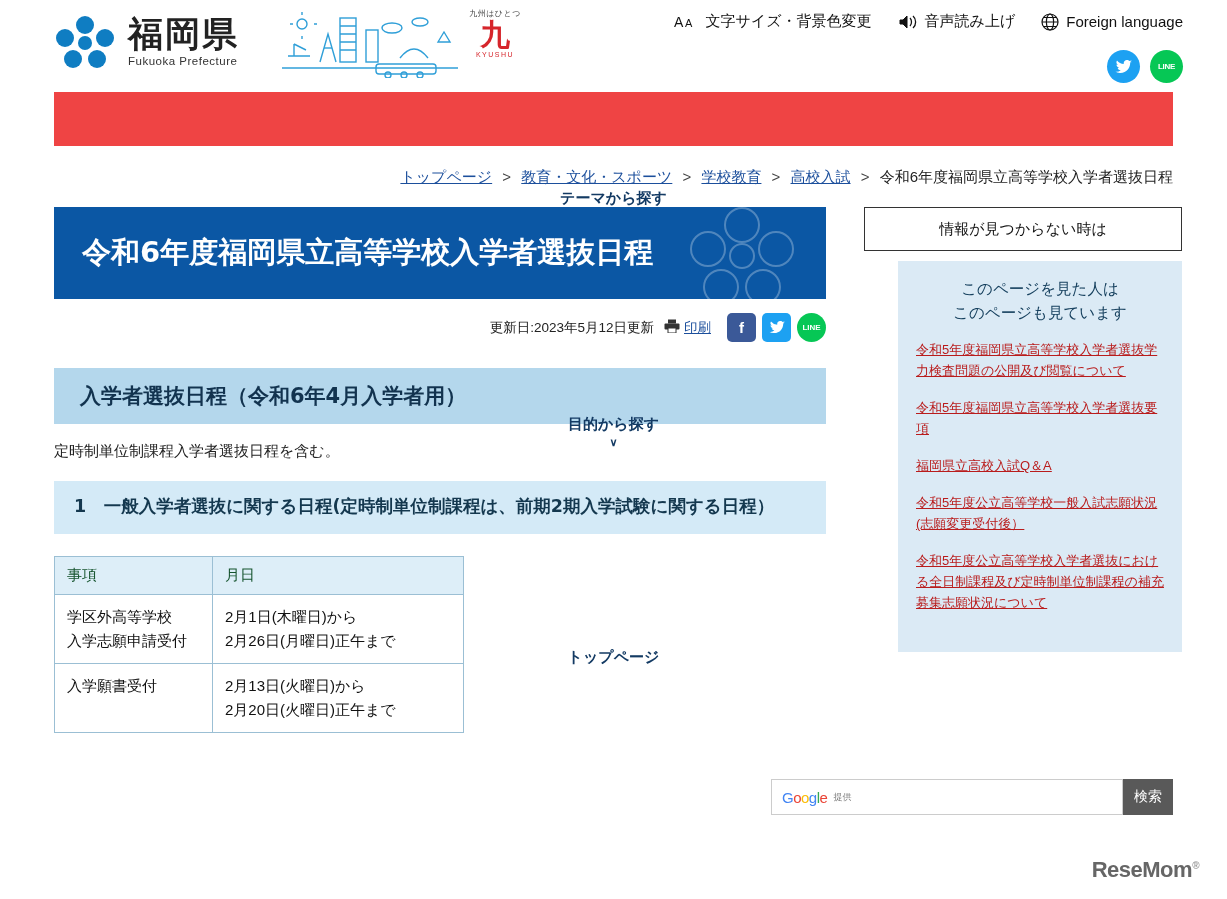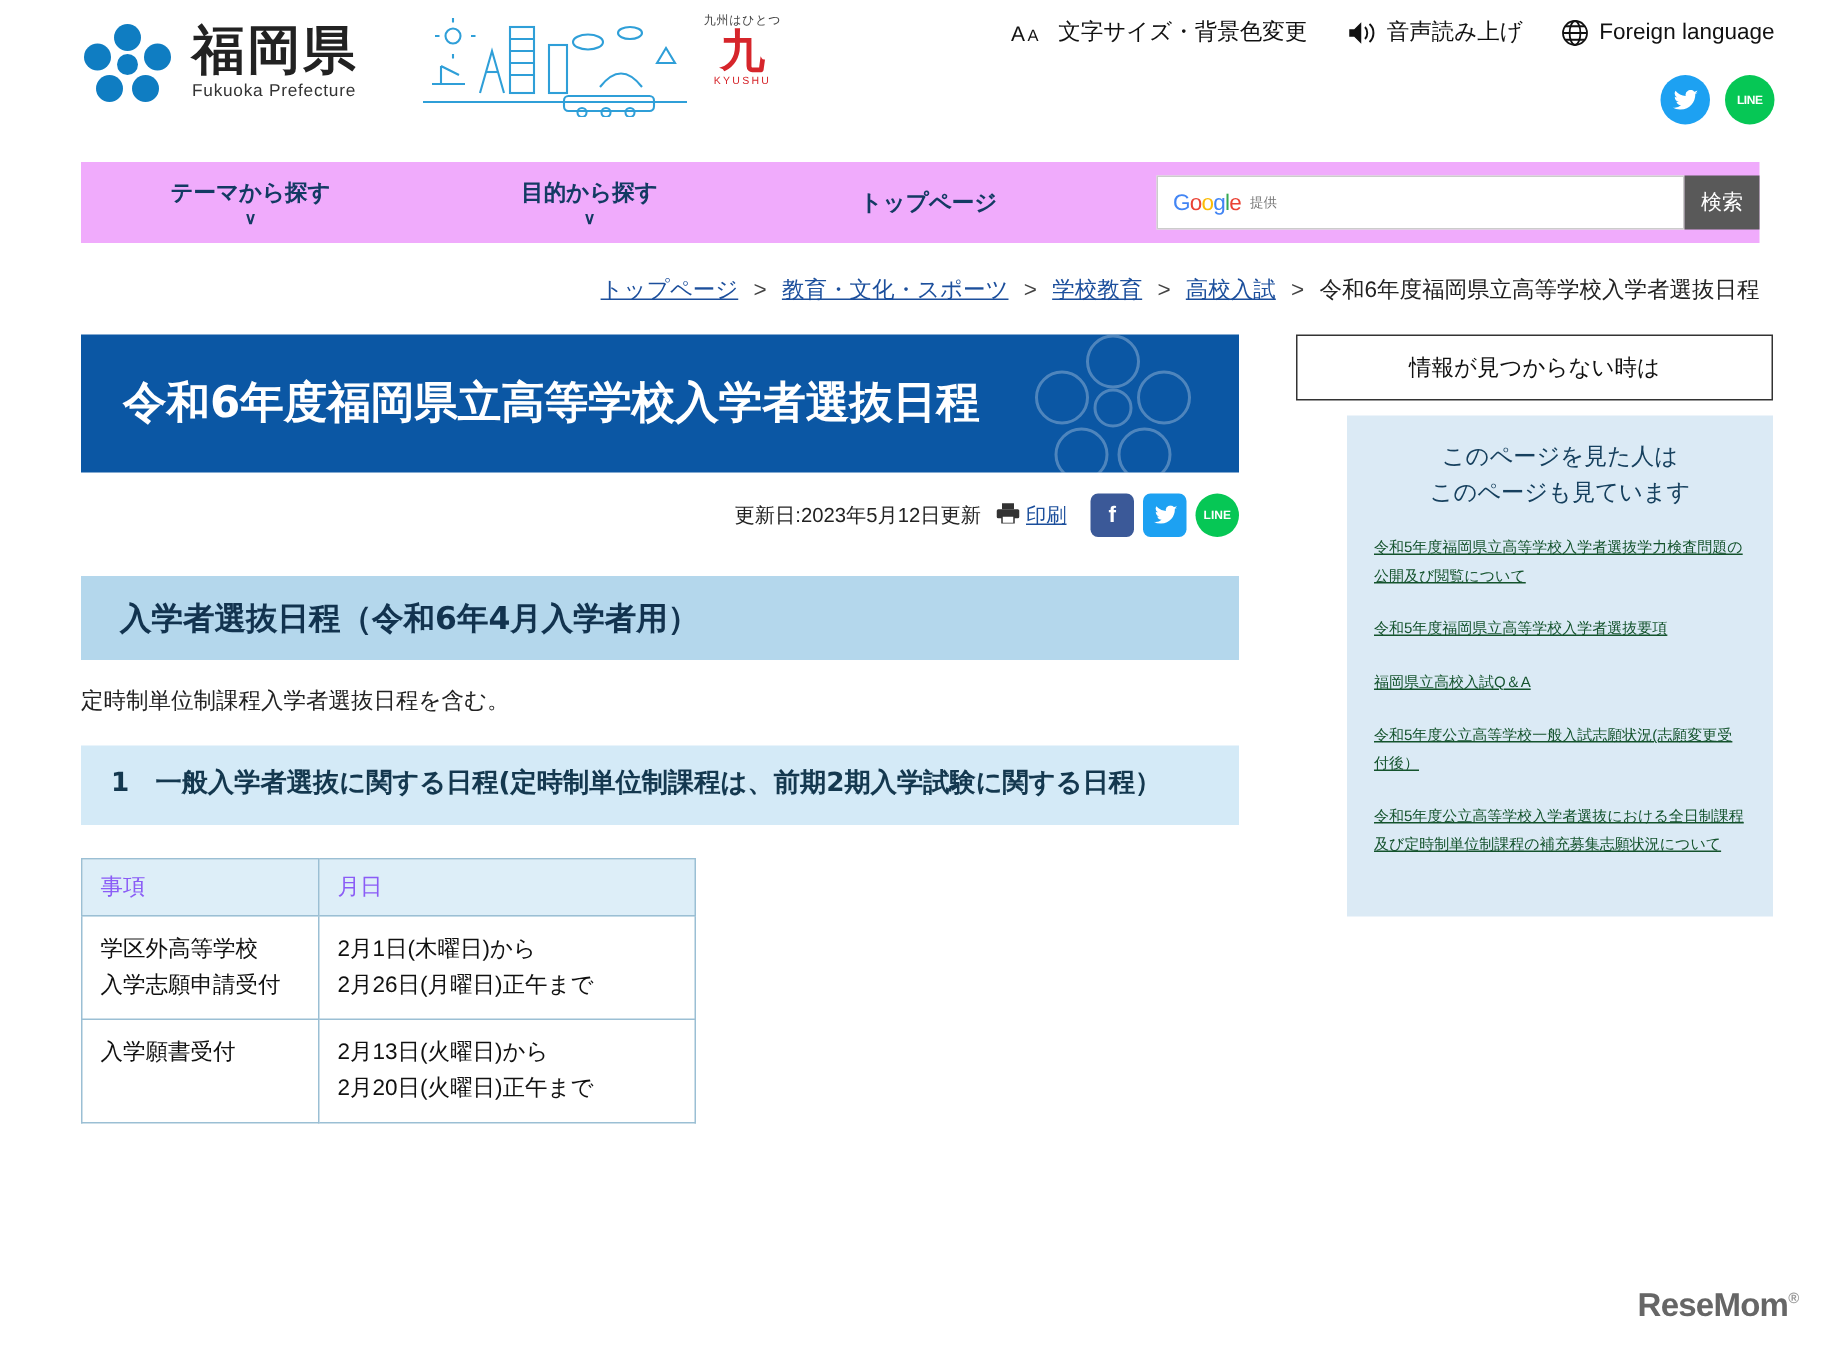--- a/index.html
+++ b/index.html
@@ -106,25 +106,26 @@
     border-radius: 50%;
     display: flex; align-items: center; justify-content: center;
     color: #fff;
     font-size: 15px;
   }
   .sbtn.tw { background: #1da1f2; }
   .sbtn.line { background: #06c755; font-size: 8px; font-weight: bold; letter-spacing: -0.3px;}
 
   
   .navbar {
-    margin: 16px 54px;
+    margin: 0 54px;
     height: 54px;
-    background: #f0abfc;
+    background: #ef4444;
     display: flex;
     align-items: stretch;
+    flex-direction: column;
   }
   .navitem {
     flex: 0 0 226px;
     display: flex;
     flex-direction: column;
     align-items: center;
     justify-content: center;
     font-size: 15px;
     font-weight: bold;
     color: #133a63;
@@ -269,21 +270,21 @@
     border-collapse: collapse;
     width: 410px;
     font-size: 15px;
   }
   table.sched th {
     background: #ddeef8;
     border: 1px solid #9bbfd4;
     text-align: left;
     padding: 9px 12px;
     font-weight: normal;
-    color: #8b5cf6;
+    color: #14532d;
   }
   table.sched td {
     border: 1px solid #9bbfd4;
     padding: 10px 12px;
     line-height: 1.6;
     color: #111;
     vertical-align: top;
   }
   table.sched td.c0 { width: 158px; }
 
@@ -310,23 +311,23 @@
     color: #16405e;
     line-height: 1.55;
     margin-bottom: 14px;
   }
   .side-panel ul {
     list-style: none;
     margin: 0; padding: 0;
   }
   .side-panel li { margin-bottom: 16px; }
   .side-panel a {
-    color: #14532d;
+    color: #b91c1c;
     text-decoration: underline;
-    font-size: 10px;
+    font-size: 13px;
     line-height: 1.62;
   }
 
   
   .watermark {
     position: absolute;
     right: 28px;
     bottom: 16px;
     font-size: 22px;
     font-weight: bold;

